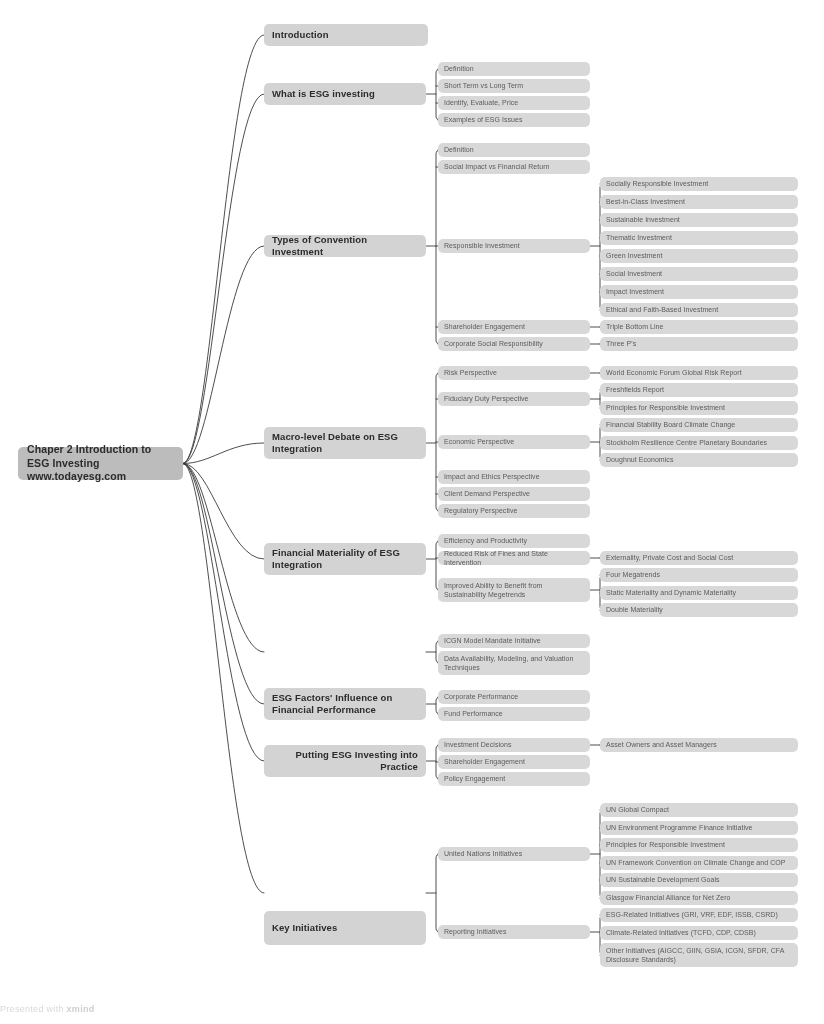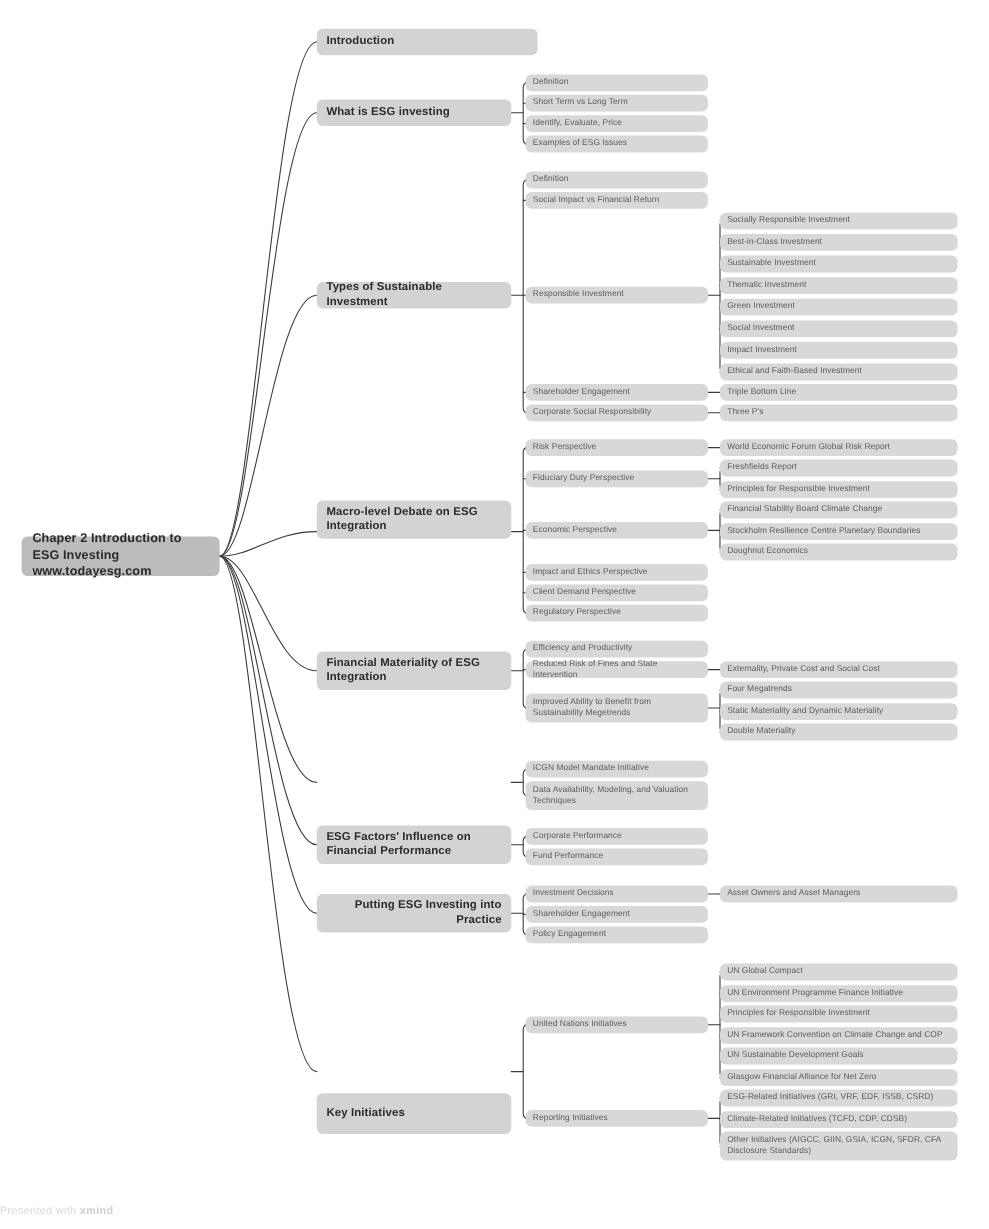--- a/index.html
+++ b/index.html
@@ -190,43 +190,43 @@
       <path d="M600,880 L600,880" fill="none" stroke="#3a3a3a" stroke-width="0.9" stroke-linecap="round"></path>
       <path d="M604,898 L600,898" fill="none" stroke="#3a3a3a" stroke-width="0.9" stroke-linecap="round"></path>
       <path d="M590,932 L600,932" fill="none" stroke="#3a3a3a" stroke-width="0.9" stroke-linecap="round"></path>
       <path d="M604,915 Q600,915 600,919 L600,951 Q600,955 604,955" fill="none" stroke="#3a3a3a" stroke-width="0.9" stroke-linecap="round"></path>
       <path d="M604,915 L600,915" fill="none" stroke="#3a3a3a" stroke-width="0.9" stroke-linecap="round"></path>
       <path d="M600,933 L600,933" fill="none" stroke="#3a3a3a" stroke-width="0.9" stroke-linecap="round"></path>
       <path d="M604,955 L600,955" fill="none" stroke="#3a3a3a" stroke-width="0.9" stroke-linecap="round"></path>
     </svg>
 
 <div class="node lvl0" style="left: 18px; top: 447px; width: 165px; height: 33px;">Chaper 2 Introduction to ESG Investing www.todayesg.com</div>
-    <div class="node lvl1" style="left: 264px; top: 24px; width: 184px; height: 22px;">Introduction</div>
+    <div class="node lvl1" style="left: 264px; top: 24px; width: 164px; height: 22px;">Introduction</div>
     <div class="node lvl1" style="left: 264px; top: 83px; width: 162px; height: 22px;">What is ESG investing</div>
     <div class="node lvl2" style="left: 438px; top: 62px; width: 152px; height: 14px;">Definition</div>
     <div class="node lvl2" style="left: 438px; top: 79px; width: 152px; height: 14px;">Short Term vs Long Term</div>
     <div class="node lvl2" style="left: 438px; top: 96px; width: 152px; height: 14px;">Identify, Evaluate, Price</div>
     <div class="node lvl2" style="left: 438px; top: 113px; width: 152px; height: 14px;">Examples of ESG Issues</div>
-    <div class="node lvl1" style="left: 264px; top: 235px; width: 162px; height: 22px;">Types of Sustainable Investment</div>
+    <div class="node lvl1" style="left: 264px; top: 235px; width: 162px; height: 22px;">Types of Convention Investment</div>
     <div class="node lvl2" style="left: 438px; top: 143px; width: 152px; height: 14px;">Definition</div>
     <div class="node lvl2" style="left: 438px; top: 160px; width: 152px; height: 14px;">Social Impact vs Financial Return</div>
     <div class="node lvl2" style="left: 438px; top: 239px; width: 152px; height: 14px;">Responsible Investment</div>
     <div class="node lvl3" style="left: 600px; top: 177px; width: 198px; height: 14px;">Socially Responsible Investment</div>
     <div class="node lvl3" style="left: 600px; top: 195px; width: 198px; height: 14px;">Best-in-Class Investment</div>
     <div class="node lvl3" style="left: 600px; top: 213px; width: 198px; height: 14px;">Sustainable Investment</div>
     <div class="node lvl3" style="left: 600px; top: 231px; width: 198px; height: 14px;">Thematic Investment</div>
     <div class="node lvl3" style="left: 600px; top: 249px; width: 198px; height: 14px;">Green Investment</div>
     <div class="node lvl3" style="left: 600px; top: 267px; width: 198px; height: 14px;">Social Investment</div>
     <div class="node lvl3" style="left: 600px; top: 285px; width: 198px; height: 14px;">Impact Investment</div>
     <div class="node lvl3" style="left: 600px; top: 303px; width: 198px; height: 14px;">Ethical and Faith-Based Investment</div>
     <div class="node lvl2" style="left: 438px; top: 320px; width: 152px; height: 14px;">Shareholder Engagement</div>
     <div class="node lvl3" style="left: 600px; top: 320px; width: 198px; height: 14px;">Triple Bottom Line</div>
     <div class="node lvl2" style="left: 438px; top: 337px; width: 152px; height: 14px;">Corporate Social Responsibility</div>
     <div class="node lvl3" style="left: 600px; top: 337px; width: 198px; height: 14px;">Three P's</div>
-    <div class="node lvl1" style="left: 264px; top: 417px; width: 162px; height: 32px;">Macro-level Debate on ESG Integration</div>
+    <div class="node lvl1" style="left: 264px; top: 427px; width: 162px; height: 32px;">Macro-level Debate on ESG Integration</div>
     <div class="node lvl2" style="left: 438px; top: 366px; width: 152px; height: 14px;">Risk Perspective</div>
     <div class="node lvl3" style="left: 600px; top: 366px; width: 198px; height: 14px;">World Economic Forum Global Risk Report</div>
     <div class="node lvl2" style="left: 438px; top: 392px; width: 152px; height: 14px;">Fiduciary Duty Perspective</div>
     <div class="node lvl3" style="left: 600px; top: 383px; width: 198px; height: 14px;">Freshfields Report</div>
     <div class="node lvl3" style="left: 600px; top: 401px; width: 198px; height: 14px;">Principles for Responsible Investment</div>
     <div class="node lvl2" style="left: 438px; top: 435px; width: 152px; height: 14px;">Economic Perspective</div>
     <div class="node lvl3" style="left: 600px; top: 418px; width: 198px; height: 14px;">Financial Stability Board Climate Change</div>
     <div class="node lvl3" style="left: 600px; top: 436px; width: 198px; height: 14px;">Stockholm Resilience Centre Planetary Boundaries</div>
     <div class="node lvl3" style="left: 600px; top: 453px; width: 198px; height: 14px;">Doughnut Economics</div>
     <div class="node lvl2" style="left: 438px; top: 470px; width: 152px; height: 14px;">Impact and Ethics Perspective</div>

